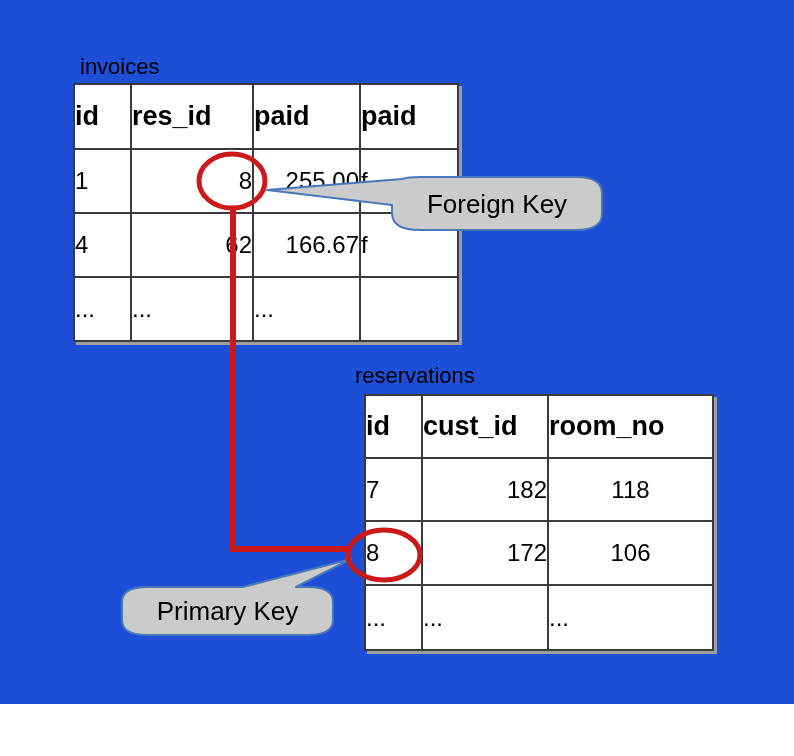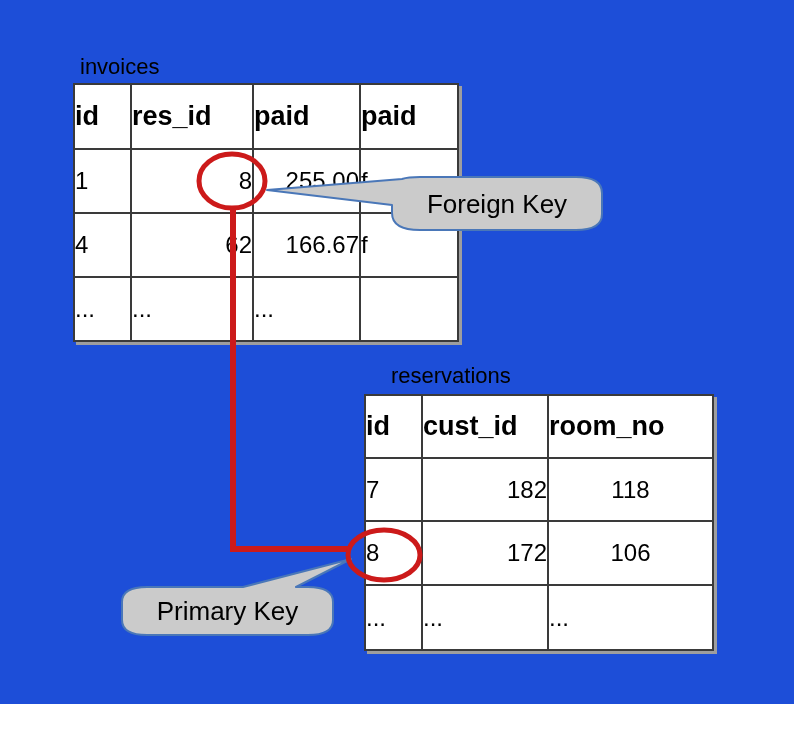--- a/index.html
+++ b/index.html
@@ -15,21 +15,21 @@
 
   
   .tbl-title {
     position: absolute;
     font-size: 22px;
     line-height: 1.1;
     color: #000000;
     z-index: 1;
   }
   #invoices-title      { left: 80px;  top: 55px; }
-  #reservations-title  { left: 391px; top: 364px; }
+  #reservations-title  { left: 355px; top: 364px; }
 
   
   table.db {
     position: absolute;
     border-collapse: collapse;
     table-layout: fixed;
     z-index: 1;
     background: #ffffff;
     box-shadow: 3px 3px 0 0 #9e9e9e;
   }

